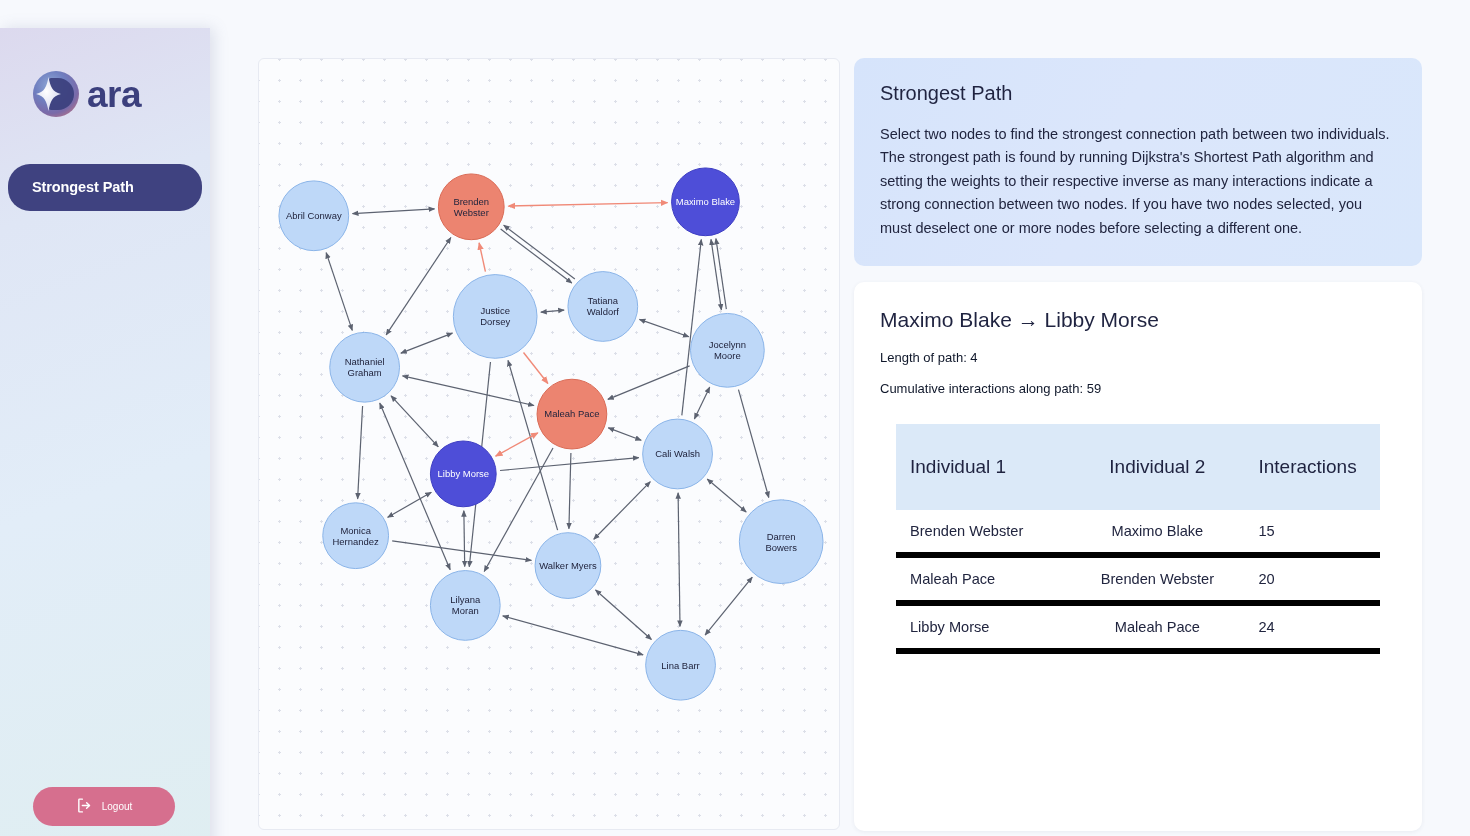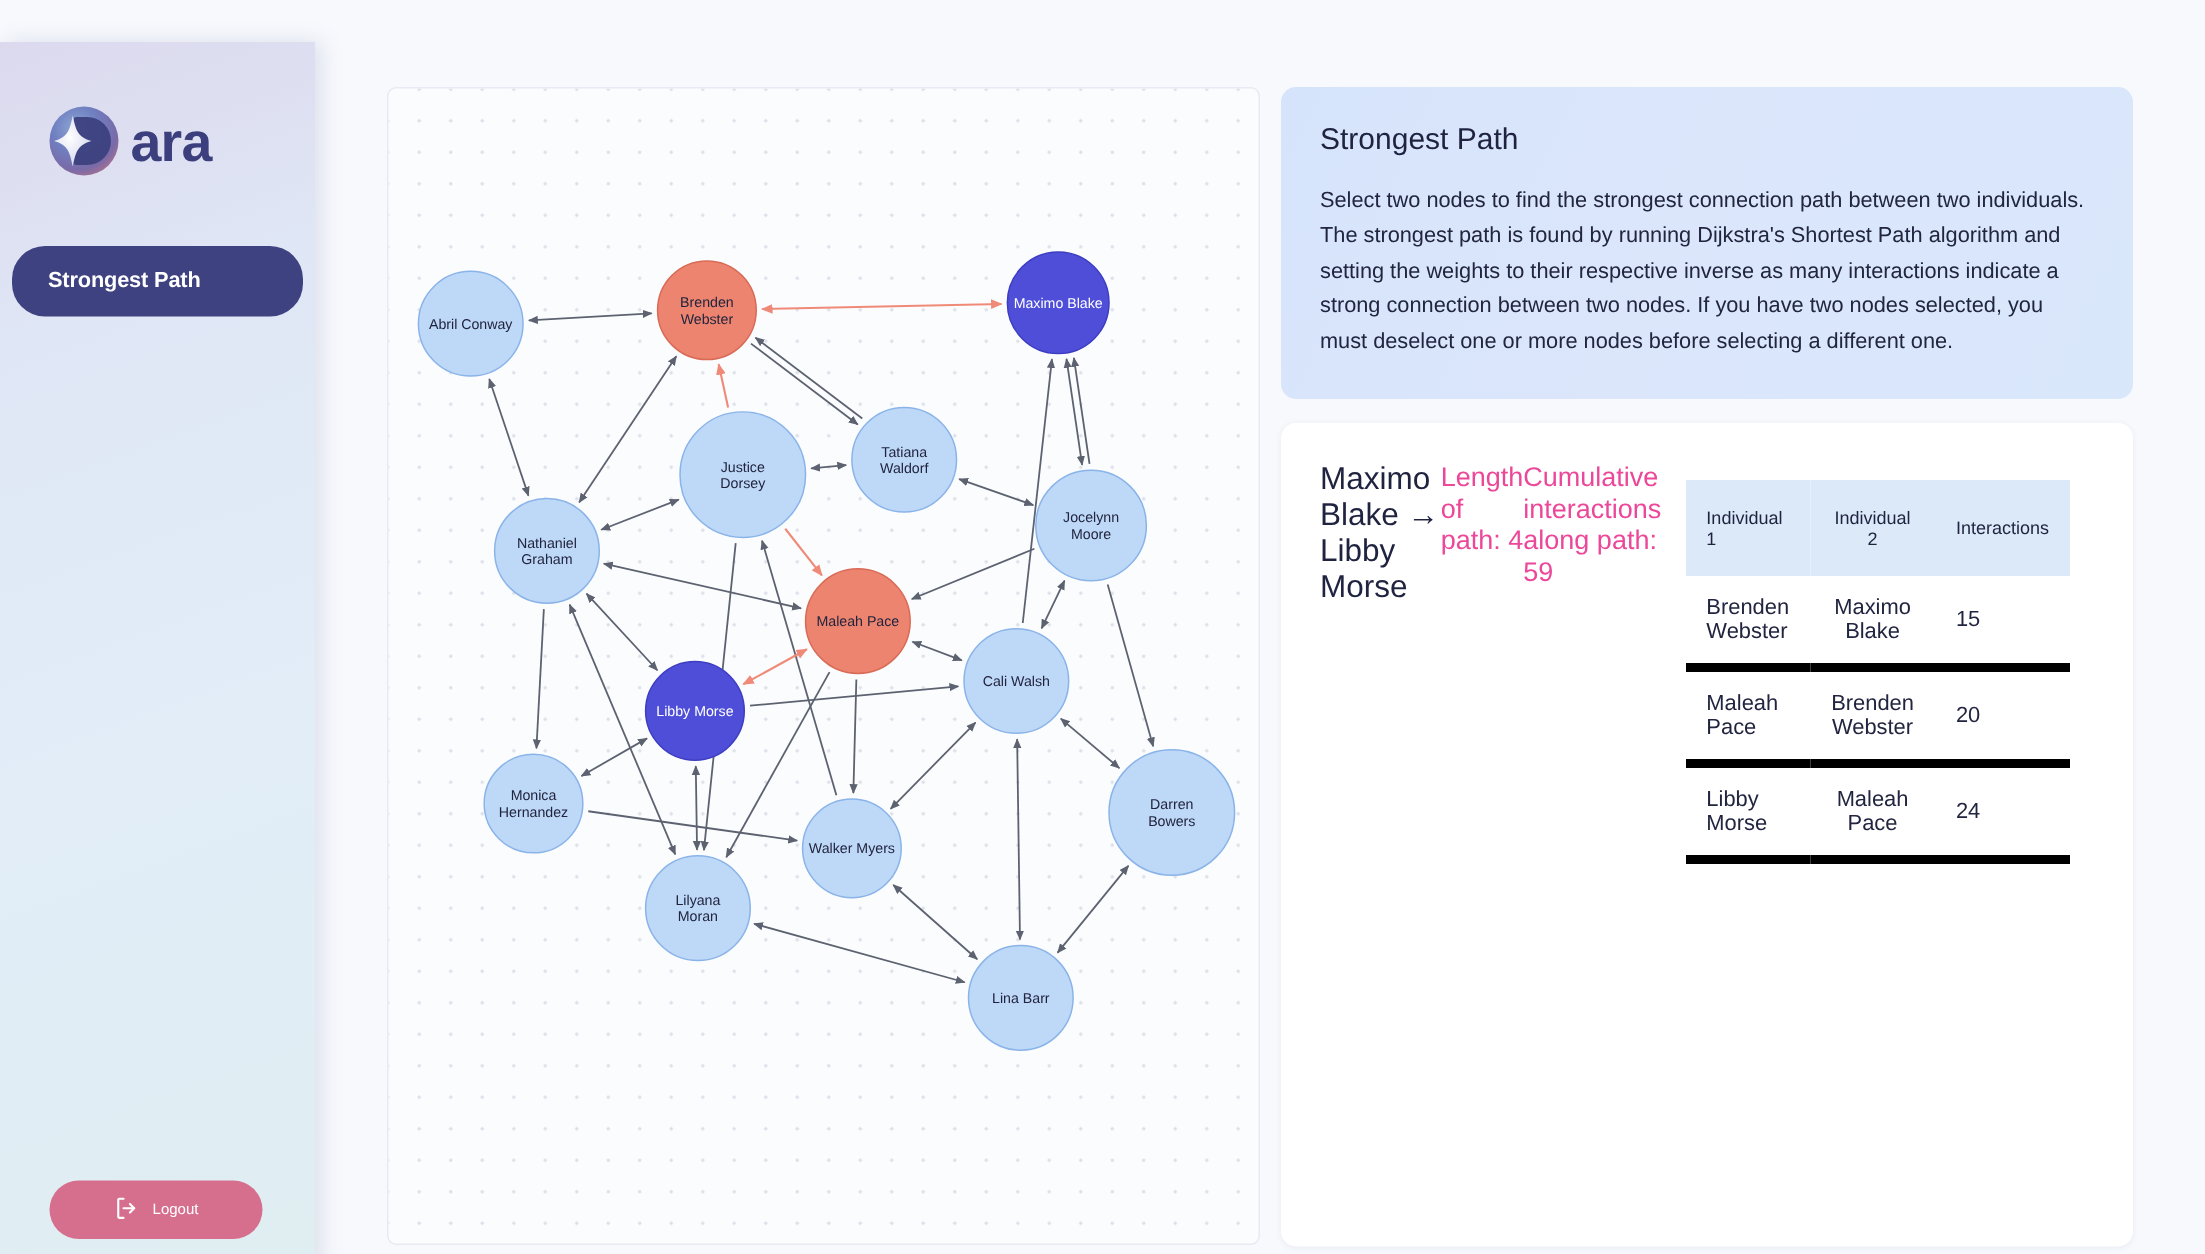--- a/index.html
+++ b/index.html
@@ -87,31 +87,31 @@
   }
   .info-title { font-size: 20px; color: #1f2340; font-weight: 400; margin-bottom: 18px; }
   .info-body { font-size: 14.5px; line-height: 1.62; color: #21253f; }
 
   .result-card {
     flex: 1;
     background: #ffffff;
     border-radius: 10px;
     box-shadow: 0 1px 4px rgba(40,50,90,0.07);
     padding: 26px 26px 22px 26px;
-    display: flex; flex-direction: row;
+    display: flex; flex-direction: column;
     min-height: 0;
   }
   .result-title { font-size: 21px; color: #1f2340; margin-bottom: 18px; font-weight: 400; }
-  .result-line { font-size: 18px; color: #ec4899; margin-bottom: 16px; }
+  .result-line { font-size: 13px; color: #0f172a; margin-bottom: 16px; }
 
   .tbl-wrap { margin: 12px 16px 0 16px; }
   table { width: 100%; border-collapse: collapse; }
   th {
     background: #dbe9f8; text-align: left; font-weight: 400;
-    font-size: 12px; color: #1f2340; padding: 18px 14px;
+    font-size: 19px; color: #1f2340; padding: 32px 14px;
   }
   td {
     font-size: 14.6px; color: #21253f; padding: 13px 14px;
     border-bottom: 6px solid #000000;
   }
   th:nth-child(1), td:nth-child(1) { width: 36%; }
   th:nth-child(2), td:nth-child(2) { width: 36%; text-align: center; }
 
   .reset-btn {
     margin-top: auto;

